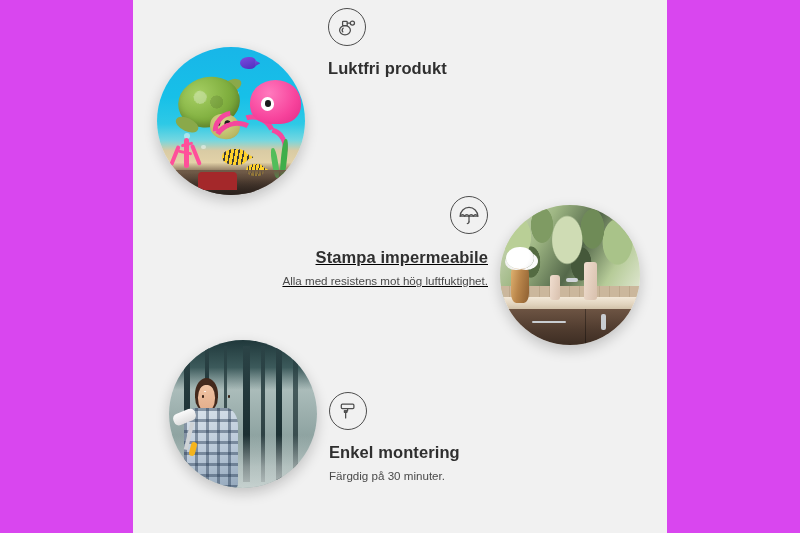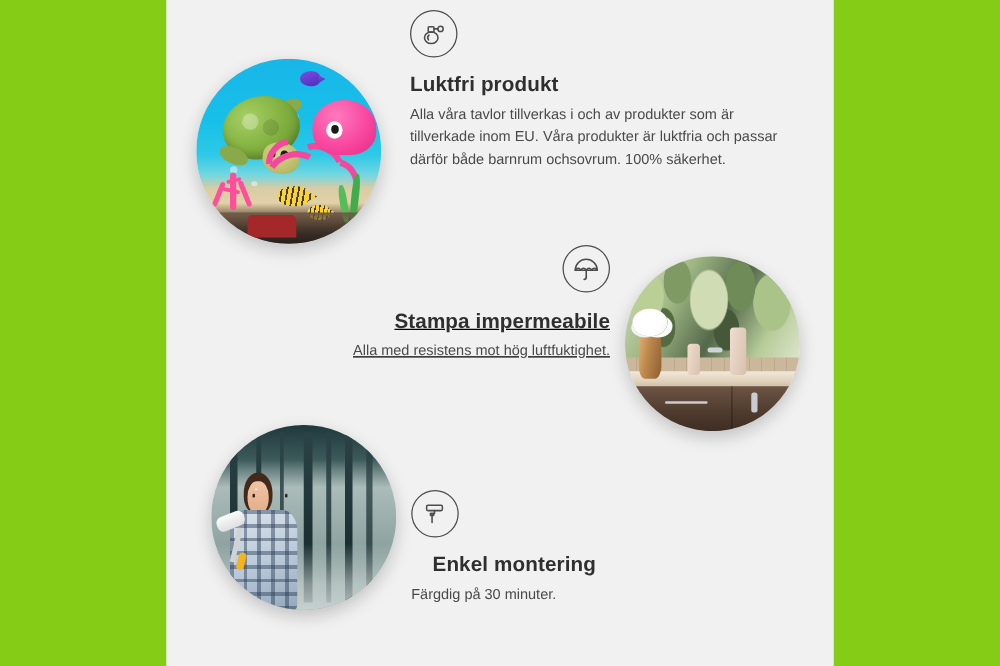--- a/index.html
+++ b/index.html
@@ -12,21 +12,21 @@
     height: 533px;
     overflow: hidden;
     font-family: "Liberation Sans", sans-serif;
     position: relative;
   }
 
   
   .page {
     position: absolute;
     inset: 0;
-    background: #84cc16;
+    background: #d946ef;
   }
   .panel {
     position: absolute;
     left: 133px;
     top: 0;
     width: 534px;
     height: 533px;
     background: #f1f1f1;
     overflow: hidden;
   }
@@ -441,21 +441,20 @@
       <div class="icon-circle">
         <svg width="24" height="24" viewBox="0 0 24 24" fill="none" stroke="#4d4d4d" stroke-width="1.25" stroke-linecap="round" stroke-linejoin="round">
           <ellipse cx="10" cy="15.2" rx="5.4" ry="4.6"></ellipse>
           <rect x="7.6" y="6.4" width="4.6" height="4.3" rx="0.7"></rect>
           <path d="M12.2 8.1h3.1"></path>
           <circle cx="17.4" cy="8.1" r="2.1"></circle>
           <path d="M8.2 13.1c-1.1 1-1.3 2.6-.4 3.8"></path>
         </svg>
       </div>
       <div class="f-title" style="margin-top:13px;">Luktfri produkt</div>
-      <div class="f-body">Alla våra tavlor tillverkas i och av produkter som är tillverkade inom EU. Våra produkter är luktfria och passar därför både barnrum ochsovrum. 100% säkerhet.</div>
     </div>
 
     <div class="text-col align-right" style="left:60px; top:196px; width:295px;text-decoration:underline;">
       <div class="icon-circle icon-right">
         <svg width="24" height="24" viewBox="0 0 24 24" fill="none" stroke="#4d4d4d" stroke-width="1.25" stroke-linecap="round" stroke-linejoin="round">
           <path d="M3.2 13.2a8.8 8.8 0 0 1 17.6 0z"></path>
           <path d="M3.2 13.2c1.5-2.1 3.4-2.1 4.4 0 1.1-2.1 3.3-2.1 4.4 0 1.1-2.1 3.3-2.1 4.4 0 1-2.1 2.9-2.1 4.4 0"></path>
           <path d="M12 13.2v5.6"></path>
           <path d="M12 18.8a1.7 1.7 0 0 1-1.7 1.7"></path>
         </svg>
@@ -508,18 +507,18 @@
 
     <div class="text-col align-left" style="left:196px; top:392px; width:300px;">
       <div class="icon-circle">
         <svg width="24" height="24" viewBox="0 0 24 24" fill="none" stroke="#4d4d4d" stroke-width="1.25" stroke-linecap="round" stroke-linejoin="round">
           <rect x="5.3" y="5.2" width="12.6" height="4.3" rx="1.1"></rect>
           <path d="M11.6 9.5v2.3H8.4"></path>
           <path d="M8.4 11.8h2.5v1.5H8.4z"></path>
           <path d="M9.65 13.3v5.6"></path>
         </svg>
       </div>
-      <div class="f-title" style="margin-top:13px;margin-left:17px;">Enkel montering</div>
+      <div class="f-title" style="margin-top:13px;">Enkel montering</div>
       <div class="f-body">Färgdig på 30 minuter.</div>
     </div>
 
   </div>
 </div>
 
 </body></html>

